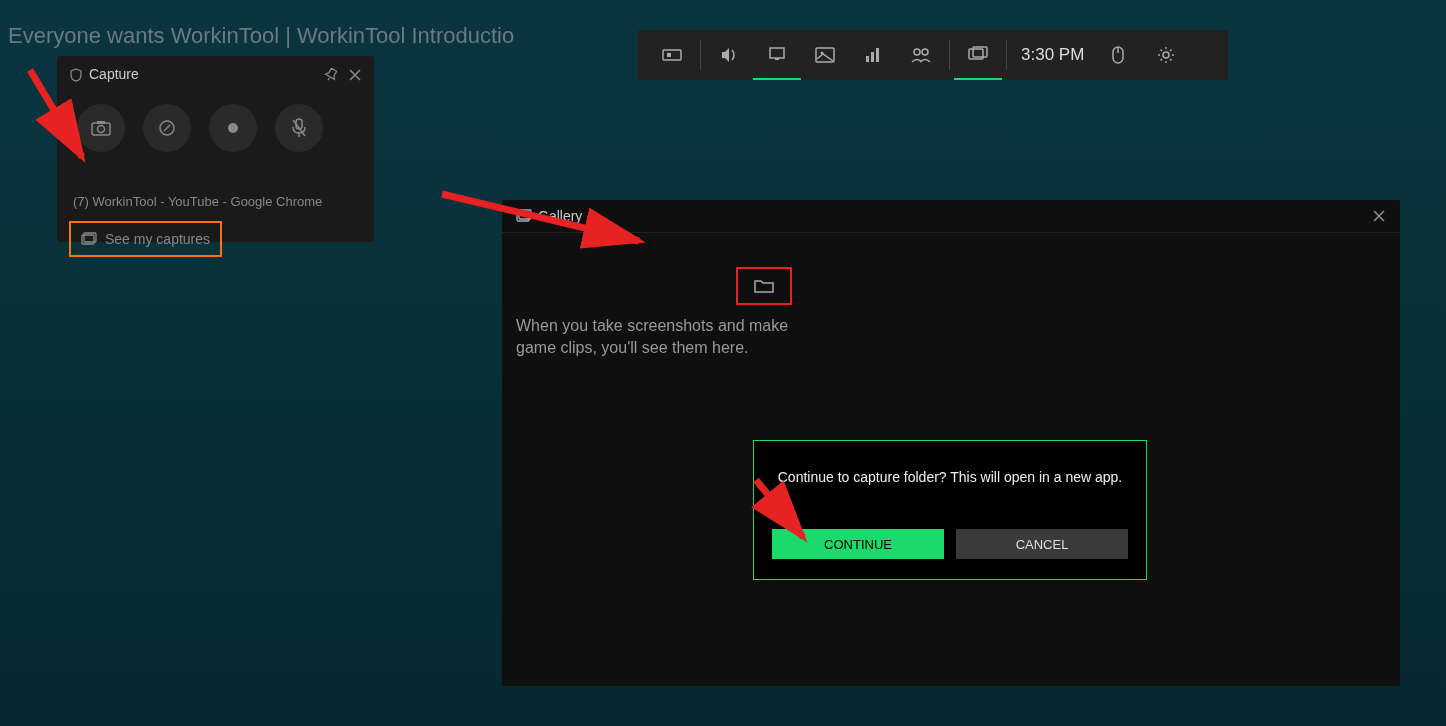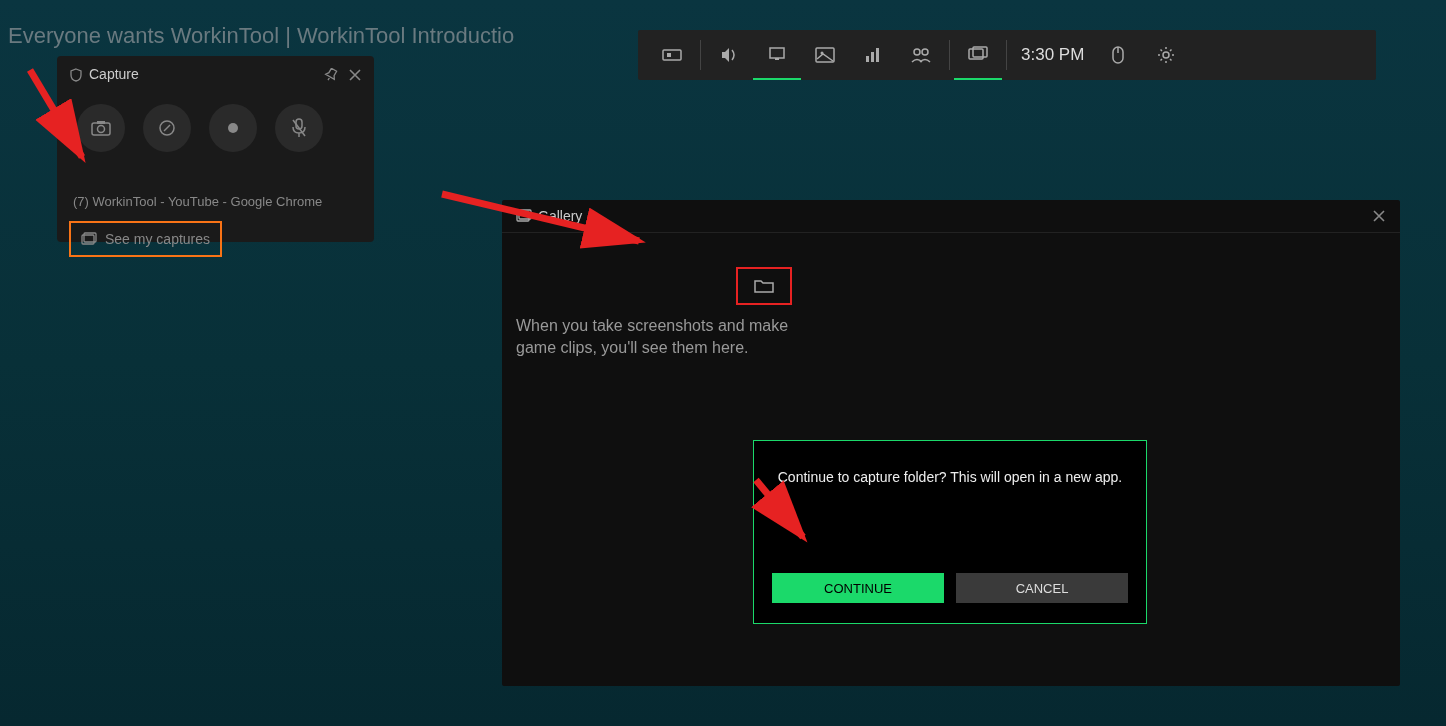--- a/index.html
+++ b/index.html
@@ -1,20 +1,20 @@
 <!DOCTYPE html>
 <html><head>
   <meta charset="utf-8">
   <style>
     * { margin: 0; padding: 0; box-sizing: border-box; font-family: 'Segoe UI', Arial, sans-serif; }
     body { width: 1446px; height: 726px; background: linear-gradient(180deg, #0a3540 0%, #083038 50%, #062830 100%); overflow: hidden; position: relative; }
     
     .bg-title { position: absolute; top: 23px; left: 8px; font-size: 22px; color: #6a7a80; font-weight: 400; }
     
-    .gamebar { position: absolute; top: 30px; left: 638px; width: 738px; height: 50px; background: #222; display: flex; align-items: center; padding: 0 10px; border-radius: 2px; }
+    .gamebar { position: absolute; top: 30px; left: 638px; width: 590px; height: 50px; background: #222; display: flex; align-items: center; padding: 0 10px; border-radius: 2px; }
     .gamebar-icon { width: 48px; height: 50px; display: flex; align-items: center; justify-content: center; color: #aaa; cursor: pointer; }
     .gamebar-icon.active { border-bottom: 2px solid #1bd96a; }
     .gamebar-sep { width: 1px; height: 30px; background: #444; margin: 0 4px; }
     .gamebar-time { color: #ddd; font-size: 17px; padding: 0 10px; }
     
     .capture-widget { position: absolute; top: 56px; left: 57px; width: 317px; height: 186px; background: #1a1a1a; border-radius: 4px; }
     .capture-header { display: flex; align-items: flex-end; padding: 10px 12px; color: #ccc; font-size: 14px; }
     .capture-header-title { flex: 1; margin-left: 6px; }
     .capture-header-icon { color: #888; margin-left: 10px; cursor: pointer; }
     .capture-buttons { display: flex; gap: 18px; padding: 12px 20px 8px 20px; }
@@ -23,21 +23,21 @@
     .see-captures { margin: 4px 12px; padding: 8px 10px; color: #888; font-size: 14px; border: 2px solid #f97316; display: inline-flex; align-items: center; gap: 8px; cursor: pointer; }
     
     .gallery-widget { position: absolute; top: 200px; left: 502px; width: 898px; height: 486px; background: #0f0f0f; border-radius: 2px; }
     .gallery-header { display: flex; align-items: center; padding: 8px 14px; color: #ccc; font-size: 14px; border-bottom: 1px solid #222; }
     .gallery-header-title { flex: 1; margin-left: 6px; }
     .gallery-close { color: #888; cursor: pointer; font-size: 18px; }
     .gallery-body { padding: 18px 14px; position: relative; }
     .folder-box { position: absolute; top: 34px; left: 234px; width: 56px; height: 38px; border: 2px solid #e62222; display: flex; align-items: center; justify-content: center; cursor: pointer; }
     .gallery-text { color: #999; font-size: 16px; max-width: 280px; line-height: 1.4; margin-top: 64px; }
     
-    .dialog { position: absolute; top: 440px; left: 753px; width: 394px; height: 184px; background: #000; border: 1px solid #1bd96a; padding: 20px 18px; display: flex; flex-direction: column; }
+    .dialog { position: absolute; top: 440px; left: 753px; width: 394px; height: 140px; background: #000; border: 1px solid #1bd96a; padding: 20px 18px; display: flex; flex-direction: column; }
     .dialog-text { color: #eee; font-size: 14px; text-align: center; flex: 0; margin-top: 8px; }
     .dialog-spacer { flex: 1; }
     .dialog-buttons { display: flex; gap: 12px; }
     .dialog-btn { flex: 1; height: 30px; display: flex; align-items: center; justify-content: center; font-size: 13px; cursor: pointer; }
     .dialog-btn.primary { background: #1bd96a; color: #000; }
     .dialog-btn.secondary { background: #3a3a3a; color: #ddd; }
     
     .arrow { position: absolute; pointer-events: none; }
     svg { display: block; }
   </style>

